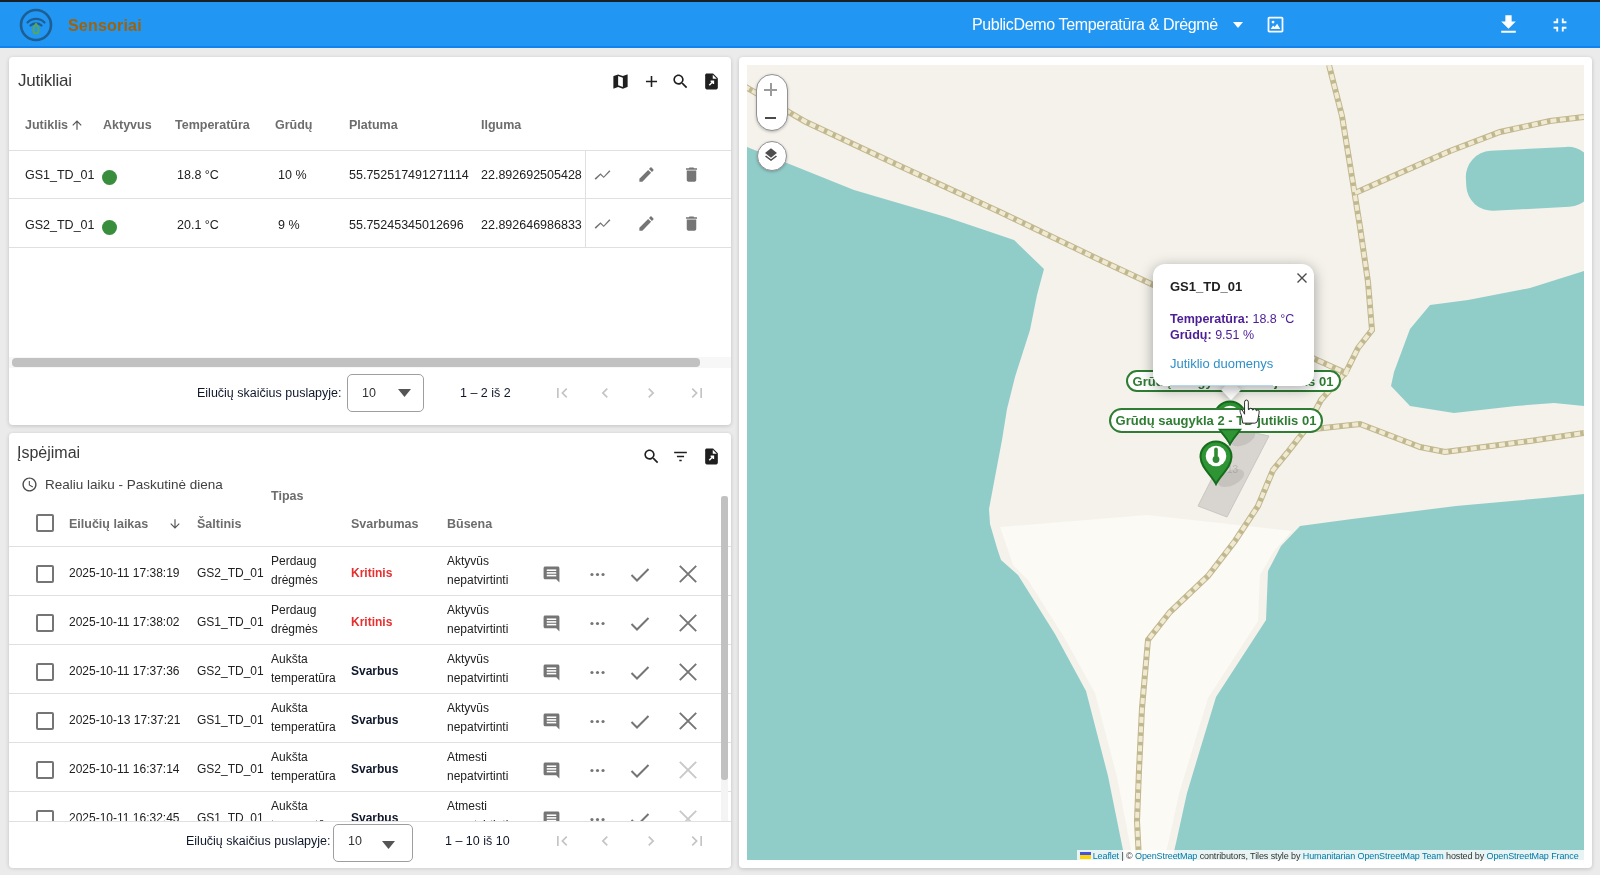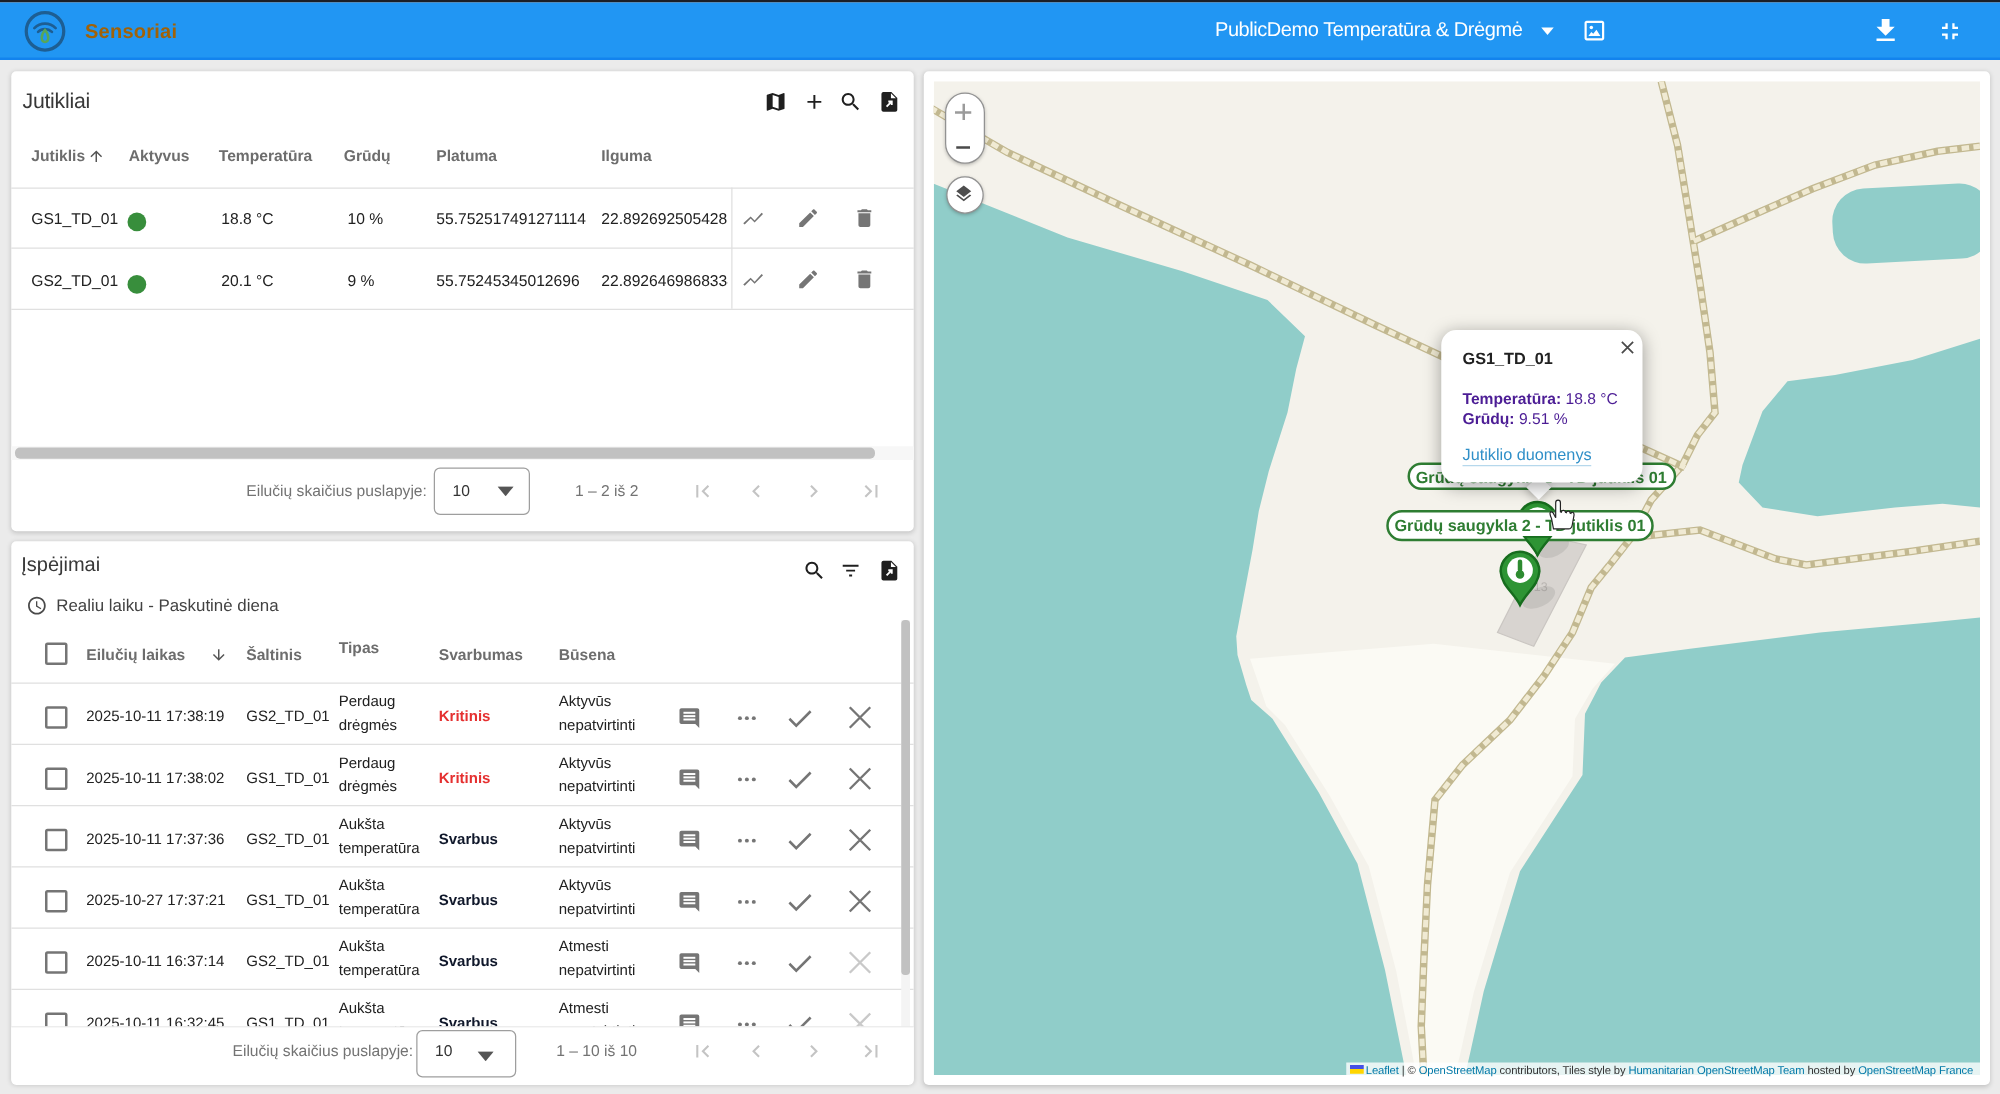--- a/index.html
+++ b/index.html
@@ -4,21 +4,21 @@
 <style>
   html,body{margin:0;padding:0;}
   body{width:1600px;height:875px;background:#ebebeb;font-family:"Liberation Sans",sans-serif;overflow:hidden;position:relative;}
   .abs{position:absolute;}
   #topstrip{left:0;top:0;width:1600px;height:2px;background:#1b1f26;}
   #topbar{left:0;top:2px;width:1600px;height:44px;background:#2196f3;border-bottom:2px solid #1283ee;}
   .card{background:#fff;border-radius:4px;box-shadow:0 1px 4px rgba(0,0,0,.18);}
   .hdrtxt{font-size:12.5px;color:#6d6d6d;font-weight:bold;white-space:nowrap;}
   .celltxt{font-size:12.5px;color:#212121;white-space:nowrap;}
   .line{background:#e0e0e0;}
-  .pagtxt{font-size:12.5px;color:#737373;white-space:nowrap;}
+  .pagtxt{font-size:12.5px;color:#0f172a;white-space:nowrap;}
 </style>
 </head>
 <body>
 <div class="abs" id="topstrip"></div>
 <div class="abs" id="topbar"></div>
 
 <svg class="abs" style="left:18px;top:7px" width="36" height="36" viewBox="0 0 36 36">
   <circle cx="18" cy="18" r="15" fill="none" stroke="#1d5e93" stroke-width="2.6"></circle>
   <path d="M9.5 15.5 A12 12 0 0 1 26.5 15.5" fill="none" stroke="#1d5e93" stroke-width="2.2" stroke-linecap="round"></path>
   <path d="M12.5 18.5 A8 8 0 0 1 23.5 18.5" fill="none" stroke="#1d5e93" stroke-width="2.2" stroke-linecap="round"></path>
@@ -146,21 +146,21 @@
   <path d="M12.5,7H11v6l5.25,3.15L17,14.92l-4.5-2.67V7z"></path>
 </svg>
 <div class="abs" style="left:45px;top:477px;font-size:13.5px;color:#424242">Realiu laiku - Paskutinė diena</div>
 
 <div class="abs" style="left:36px;top:514px;width:14px;height:14px;border:2px solid #757575;border-radius:2px"></div>
 <div class="abs hdrtxt" style="left:69px;top:517px">Eilučių laikas</div>
 <svg class="abs" style="left:168px;top:517px" width="14" height="14" viewBox="0 0 24 24" fill="#555">
     <path d="M20,12l-1.41-1.41L13,16.17V4h-2v12.17l-5.58-5.59L4,12l8,8L20,12z"></path>
   </svg>
 <div class="abs hdrtxt" style="left:197px;top:517px">Šaltinis</div>
-<div class="abs hdrtxt" style="left:271px;top:511px">Tipas</div>
+<div class="abs hdrtxt" style="left:271px;top:489px">Tipas</div>
 <div class="abs hdrtxt" style="left:351px;top:517px">Svarbumas</div>
 <div class="abs hdrtxt" style="left:447px;top:517px">Būsena</div>
 <div class="abs line" style="left:9px;top:546px;width:722px;height:1px"></div>
 
 <div class="abs" id="alertrows" style="left:9px;top:546px;width:722px;height:275px;overflow:hidden">
 <div class="cb" style="top:19px"></div>
 <div class="ts" style="top:20px">2025-10-11 17:38:19</div>
 <div class="src" style="top:20px">GS2_TD_01</div>
 <div class="tp" style="top:8px">Perdaug</div>
 <div class="tp" style="top:27px">drėgmės</div>
@@ -231,21 +231,21 @@
       <circle cx="19" cy="12" r="2"></circle>
     </svg>
 <svg class="ric" style="left:619px;top:114px" width="24" height="24" viewBox="0 0 24 24" fill="none" stroke="#757575" stroke-width="2">
       <path d="M3.5 13 L9 18.5 L20.5 7"></path>
     </svg>
 <svg class="ric" style="left:667px;top:114px" width="24" height="24" viewBox="0 0 24 24" fill="none" stroke="#757575" stroke-width="1.9">
       <path d="M3.8 3.8 L20.2 20.2 M20.2 3.8 L3.8 20.2"></path>
     </svg>
 <div style="position:absolute;left:0;top:147px;width:722px;height:1px;background:#e0e0e0"></div>
 <div class="cb" style="top:166px"></div>
-<div class="ts" style="top:167px">2025-10-27 17:37:21</div>
+<div class="ts" style="top:167px">2025-10-13 17:37:21</div>
 <div class="src" style="top:167px">GS1_TD_01</div>
 <div class="tp" style="top:155px">Aukšta</div>
 <div class="tp" style="top:174px">temperatūra</div>
 <div class="sv or" style="top:167px">Svarbus</div>
 <div class="bs" style="top:155px">Aktyvūs</div>
 <div class="bs" style="top:174px">nepatvirtinti</div>
 <svg class="ric" style="left:533px;top:166px" width="19" height="19" viewBox="0 0 24 24" fill="#757575">
       <path d="M21.99,4c0-1.1-0.89-2-1.99-2H4C2.9,2,2,2.9,2,4v12c0,1.1,0.9,2,2,2h14l4,4L21.99,4z"></path>
       <rect x="6" y="5.6" width="12" height="2" fill="#fff"></rect>
       <rect x="6" y="9" width="12" height="2" fill="#fff"></rect>
@@ -386,21 +386,21 @@
 <div class="abs" style="left:765px;top:116.5px;width:11px;height:2.5px;background:#4a4a4a"></div>
 <div class="abs" style="left:757px;top:141px;width:28px;height:28px;background:#fff;border:1px solid #929292;border-radius:50%;box-shadow:0 1px 3px rgba(0,0,0,.25)"></div>
 <svg class="abs" style="left:763px;top:147px" width="16" height="16" viewBox="0 0 24 24" fill="#4e4e4e">
   <path d="M11.99,18.54l-7.37-5.73L3,14.07l9,7l9-7l-1.63-1.26L11.99,18.54z M12,16l7.36-5.73L21,9l-9-7L3,9l1.63,1.27L12,16z"></path>
 </svg>
 
 <div class="abs" style="left:1224px;top:383px;width:14px;height:14px;background:#fff;transform:rotate(45deg);box-shadow:0 1px 8px rgba(0,0,0,.3)"></div>
 <div class="abs" style="left:1153px;top:264px;width:161px;height:122px;background:#fff;border-radius:12px;box-shadow:0 3px 14px rgba(0,0,0,.35)"></div>
 <div class="abs" style="left:1170px;top:279px;font-size:13px;font-weight:bold;color:#212121">GS1_TD_01</div>
 <div class="abs" style="left:1170px;top:311px;font-size:12.5px;color:#4c1d95;line-height:16px"><b>Temperatūra:</b> 18.8 °C<br><b>Grūdų:</b> 9.51 %</div>
-<div class="abs" style="left:1170px;top:356px;font-size:13px;color:#2f8fc8;border-bottom:1px solid rgba(47,143,200,.35);padding-bottom:1px">Jutiklio duomenys</div>
+<div class="abs" style="left:1170px;top:356px;font-size:13px;color:#2f8fc8;border-bottom:1px solid rgba(47,143,200,.35);padding-bottom:14px">Jutiklio duomenys</div>
 <svg class="abs" style="left:1296px;top:272px" width="12" height="12" viewBox="0 0 12 12">
     <path d="M1.5 1.5 L10.5 10.5 M10.5 1.5 L1.5 10.5" stroke="#4a4a4a" stroke-width="1.4"></path>
   </svg>
 
 <div class="abs" style="right:16px;top:850px;height:13px;background:rgba(255,255,255,.78);font-size:9px;letter-spacing:-.1px;color:#333;white-space:nowrap;line-height:13px;padding:0 3px">
 <span style="display:inline-block;width:11px;height:7px;margin-right:2px;background:linear-gradient(#4550e5 50%,#ffd500 50%)"></span><span style="color:#0078a8">Leaflet</span> | © <span style="color:#0078a8">OpenStreetMap</span> contributors, Tiles style by <span style="color:#0078a8">Humanitarian OpenStreetMap Team</span> hosted by <span style="color:#0078a8">OpenStreetMap France</span>&nbsp;</div>
 
 <div class="abs" style="left:721px;top:496px;width:7px;height:325px;background:#f4f4f4"></div>
 <div class="abs" style="left:721px;top:496px;width:7px;height:284px;background:#c1c1c1;border-radius:3px"></div>
 

